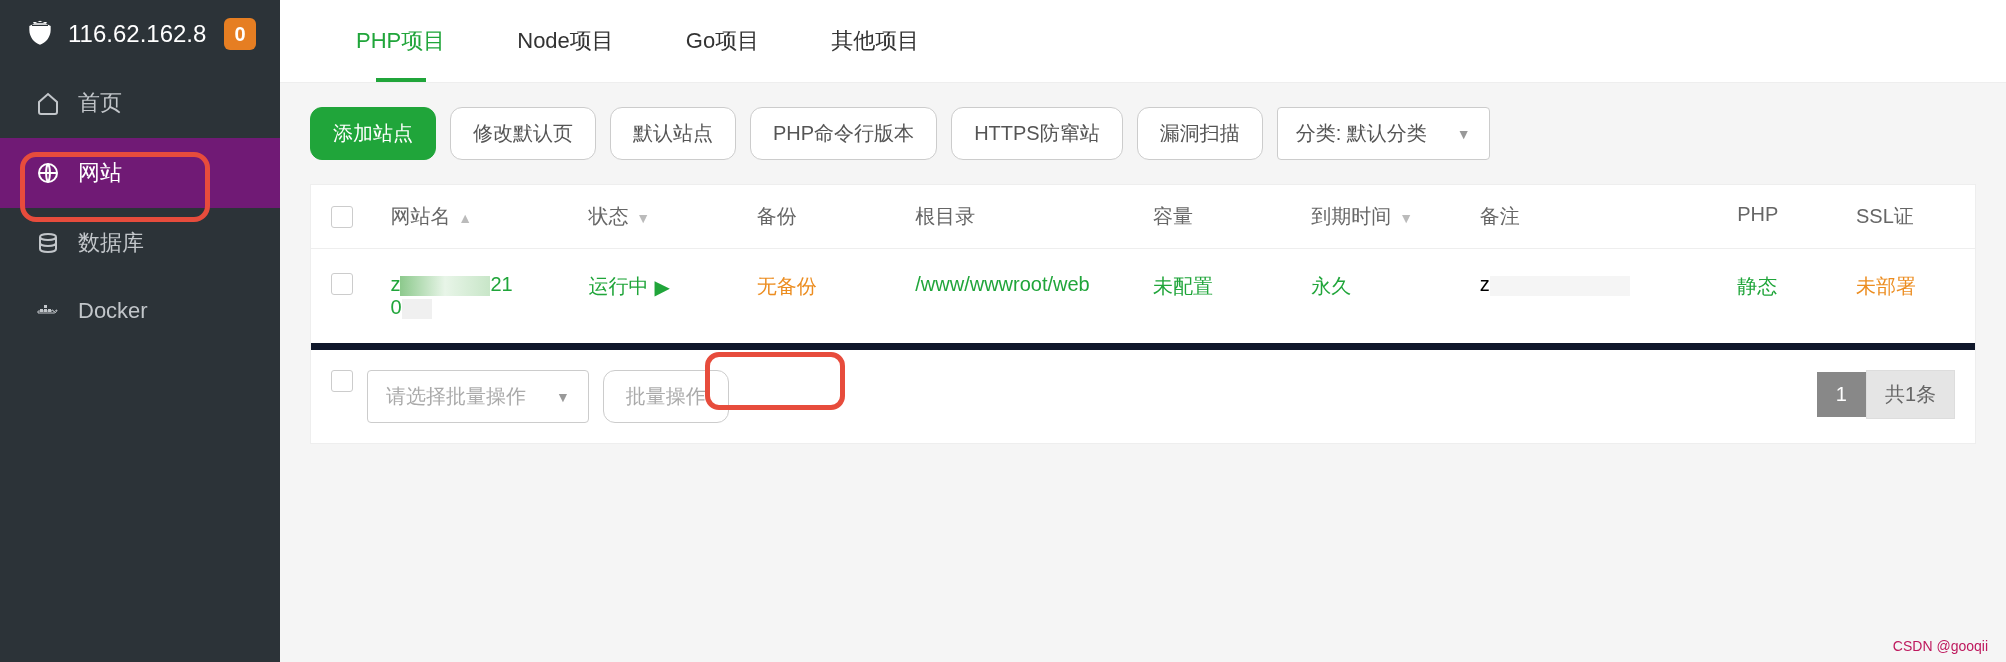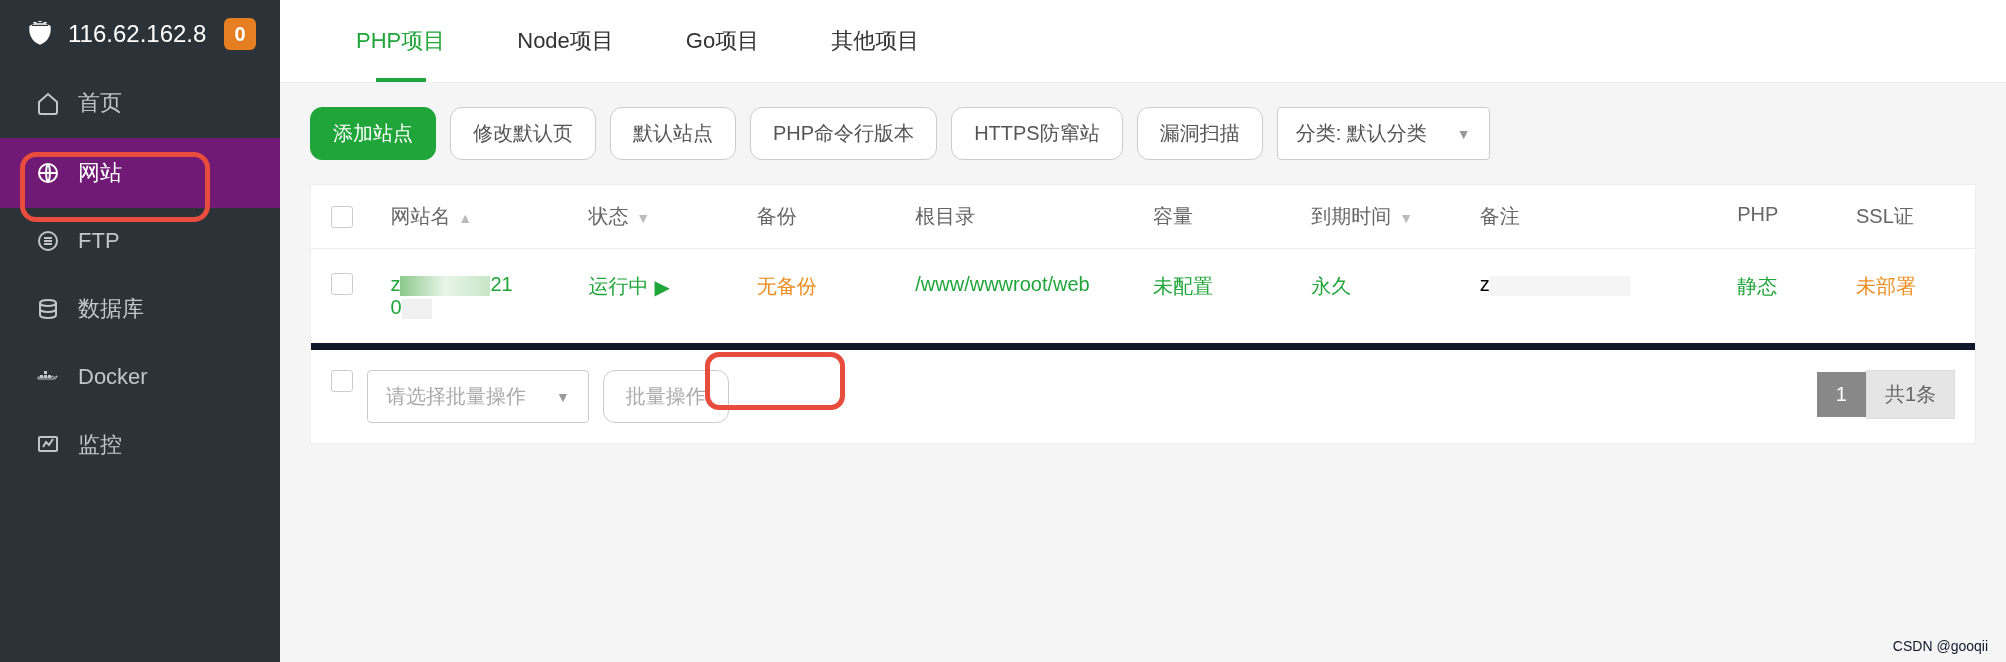--- a/index.html
+++ b/index.html
@@ -41,21 +41,21 @@
 .green{color:#20a53a}
 .orange{color:#ec8d20}
 .status-cell{color:#20a53a;display:flex;align-items:center;gap:6px}
 .play-icon{color:#20a53a}
 .red-highlight-2{position:absolute;left:705px;top:352px;width:140px;height:58px;border:5px solid #e74c3c;border-radius:14px;pointer-events:none}
 .censored{display:inline-block;background:linear-gradient(90deg,#8cc98c 0%,#e8f5e8 50%,#c8e6c8 100%);height:20px;vertical-align:middle}
 .footer-row{display:flex;padding:20px;align-items:flex-start;gap:14px}
 .pagination{margin-left:auto;display:flex;align-items:center;gap:0}
 .page-btn{padding:10px 18px;border:1px solid #ddd;background:#e5e5e5;font-size:20px;color:#666}
 .page-btn.active{background:#888;color:#fff;border-color:#888}
-.watermark{position:absolute;bottom:8px;right:18px;font-size:14px;color:#0f172a}
+.watermark{position:absolute;bottom:8px;right:18px;font-size:14px;color:#be185d}
 </style>
 </head>
 <body>
 
 <div class="sidebar">
   <div class="sidebar-header">
     <svg class="logo-icon" viewBox="0 0 24 24" fill="currentColor">
         <path d="M12 2L4 6v3c0 5 3.4 9.7 8 11 4.6-1.3 8-6 8-11V6l-8-4z M6 5h12v1H6z M7 3h10v1H7z"></path>
       </svg>
     <span class="ip-text">116.62.162.8</span>
@@ -69,48 +69,34 @@
   </div>
   <div class="nav-item active">
     <svg class="icon" viewBox="0 0 24 24" fill="none" stroke="currentColor" stroke-width="2">
         <circle cx="12" cy="12" r="9"></circle>
         <path d="M3 12h18M12 3c2.5 3 2.5 15 0 18M12 3c-2.5 3-2.5 15 0 18"></path>
       </svg>
     <span>网站</span>
   </div>
   <div class="nav-item">
     <svg class="icon" viewBox="0 0 24 24" fill="none" stroke="currentColor" stroke-width="2">
-        <circle cx="12" cy="12" r="9"></circle>
-        <path d="M8 12h8M8 9h8M8 15h8"></path>
-      </svg>
-    <span>FTP</span>
-  </div>
-  <div class="nav-item">
-    <svg class="icon" viewBox="0 0 24 24" fill="none" stroke="currentColor" stroke-width="2">
         <ellipse cx="12" cy="6" rx="8" ry="3"></ellipse>
         <path d="M4 6v12c0 1.7 3.6 3 8 3s8-1.3 8-3V6M4 12c0 1.7 3.6 3 8 3s8-1.3 8-3"></path>
       </svg>
     <span>数据库</span>
   </div>
   <div class="nav-item">
     <svg class="icon" viewBox="0 0 24 24" fill="currentColor">
         <rect x="4" y="10" width="3" height="3"></rect>
         <rect x="8" y="10" width="3" height="3"></rect>
         <rect x="12" y="10" width="3" height="3"></rect>
         <rect x="8" y="6" width="3" height="3"></rect>
         <path d="M2 14h16c1 0 3-1 3-3-2 0-2 2-3 2 0-2-2-2-2-2v1c-1 0-14 0-14 0v2z" fill="none" stroke="currentColor"></path>
       </svg>
     <span>Docker</span>
-  </div>
-  <div class="nav-item">
-    <svg class="icon" viewBox="0 0 24 24" fill="none" stroke="currentColor" stroke-width="2">
-        <rect x="3" y="4" width="18" height="14" rx="1"></rect>
-        <path d="M7 14l3-5 3 3 4-6"></path>
-      </svg>
-    <span>监控</span>
   </div>
 </div>
 
 <div class="red-highlight-1"></div>
 
 <div class="main">
   <div class="tabs">
     <div class="tab active">PHP项目</div>
     <div class="tab">Node项目</div>
     <div class="tab">Go项目</div>

